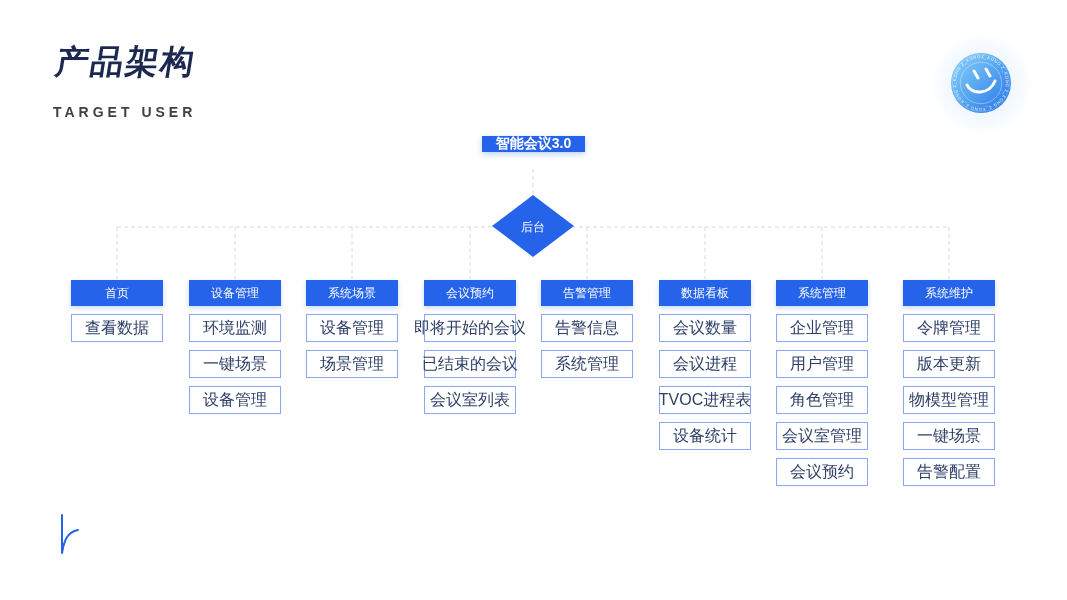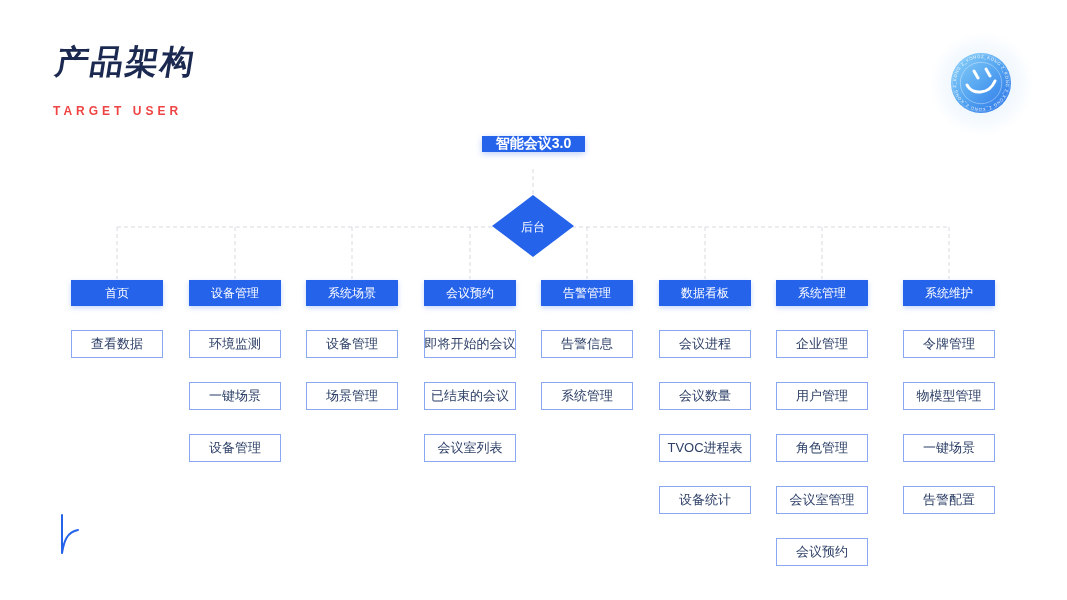--- a/index.html
+++ b/index.html
@@ -11,21 +11,21 @@
   .canvas{position:absolute;inset:0}
 
   
   .title{
     position:absolute;left:52px;top:40px;margin:0;
     font-size:33px;font-weight:900;color:#1b2950;
     letter-spacing:2px;transform:skewX(-9deg);transform-origin:left bottom;
   }
   .subtitle{
     position:absolute;left:53px;top:104px;
-    font-size:12px;font-weight:700;letter-spacing:4px;color:#ef4444;
+    font-size:14px;font-weight:700;letter-spacing:4px;color:#404040;
   }
 
   
   .logo-glow{
     position:absolute;left:926px;top:28px;width:112px;height:112px;border-radius:50%;
     background:radial-gradient(circle,rgba(140,195,248,.30),rgba(255,255,255,0) 66%);
   }
   .logo{position:absolute;left:945px;top:47px;width:72px;height:72px}
 
   
@@ -51,22 +51,22 @@
   .col:nth-child(5){left:470px}
   .col:nth-child(6){left:588px}
   .col:nth-child(7){left:705px}
   .col:nth-child(8){left:832px}
   .node-header{
     height:26px;background:#2563eb;color:#fff;font-size:12px;
     display:flex;align-items:center;justify-content:center;
     box-shadow:0 2px 5px rgba(37,99,235,.25);
   }
   .node-leaf{
-    height:26px;margin-top:24px;background:#fff;
-    border:1px solid #8aa7f2;color:#2e4067;font-size:13px;
+    height:26px;margin-top:8px;background:#fff;
+    border:1px solid #8aa7f2;color:#2e4067;font-size:16px;
     display:flex;align-items:center;justify-content:center;white-space:nowrap;
   }
 
   .squiggle{position:absolute;left:48px;top:505px}
 </style>
 </head>
 <body>
 
 <div class="canvas">
 
@@ -131,36 +131,37 @@
         <div class="node-leaf">已结束的会议</div>
         <div class="node-leaf">会议室列表</div>
       </div>
       <div class="col">
         <div class="node-header">告警管理</div>
         <div class="node-leaf">告警信息</div>
         <div class="node-leaf">系统管理</div>
       </div>
       <div class="col">
         <div class="node-header">数据看板</div>
+        <div class="node-leaf">会议数量</div>
         <div class="node-leaf">会议进程</div>
-        <div class="node-leaf">会议数量</div>
         <div class="node-leaf">TVOC进程表</div>
         <div class="node-leaf">设备统计</div>
       </div>
       <div class="col">
         <div class="node-header">系统管理</div>
         <div class="node-leaf">企业管理</div>
         <div class="node-leaf">用户管理</div>
         <div class="node-leaf">角色管理</div>
         <div class="node-leaf">会议室管理</div>
         <div class="node-leaf">会议预约</div>
       </div>
       <div class="col">
         <div class="node-header">系统维护</div>
         <div class="node-leaf">令牌管理</div>
+        <div class="node-leaf">版本更新</div>
         <div class="node-leaf">物模型管理</div>
         <div class="node-leaf">一键场景</div>
         <div class="node-leaf">告警配置</div>
       </div>
     </div>
 
   <svg class="squiggle" width="40" height="60" viewBox="0 0 40 60">
     <path d="M14 10 V48 M14 48 C16 36 19 27 30 25" fill="none" stroke="#2563eb" stroke-width="2" stroke-linecap="round"></path>
   </svg>
 

